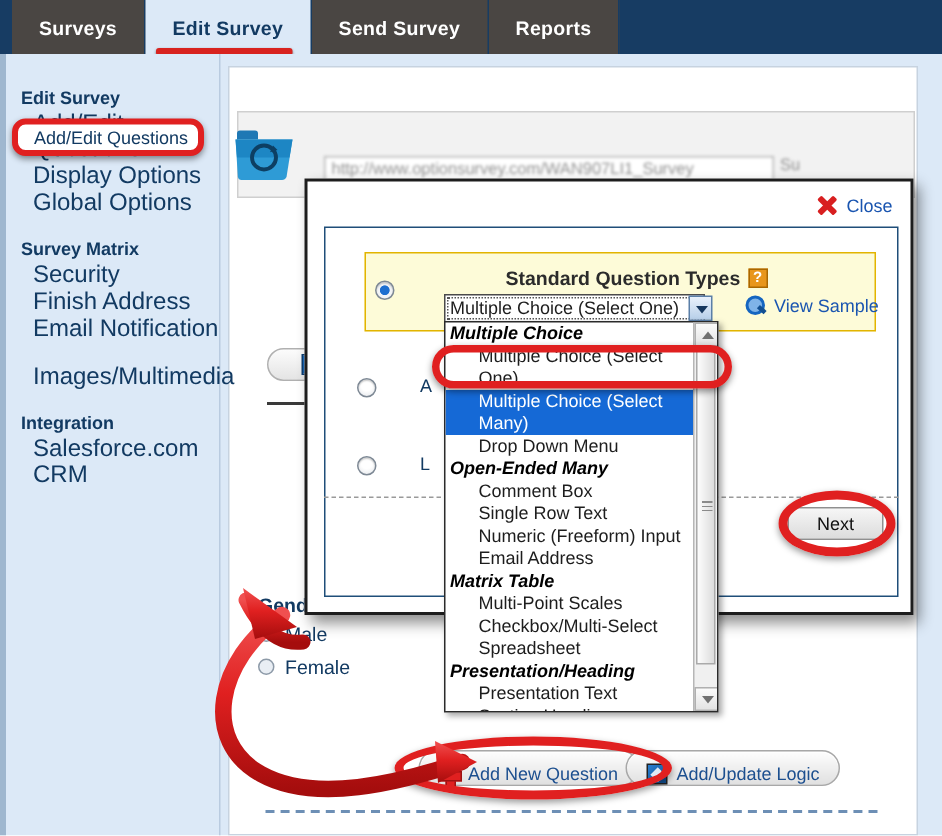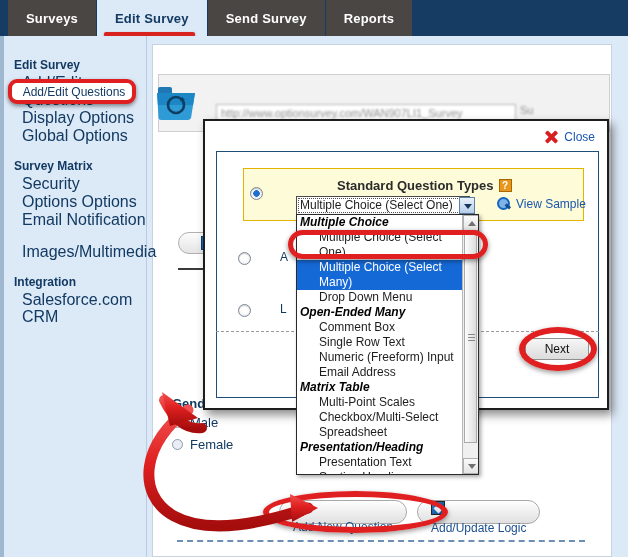--- a/index.html
+++ b/index.html
@@ -137,26 +137,25 @@
   .dashed-rule{
     position:absolute; left:177px; top:540px; width:408px; height:0;
     border-top:2px dashed #6d8fb5;
   }
 
   
   .btn-pill{
     position:absolute; height:24px;
     background:linear-gradient(to bottom,#fefefe,#e0e0e0);
     border:1px solid #a8a8a8; border-radius:13px;
-    display:flex; align-items:flex-start; gap:6px;
+    display:flex; align-items:flex-end; gap:6px;
     padding:0 13px;
     font-size:12px; color:#1c4f8f;
     cursor:pointer;
     box-shadow:inset 0 1px 0 #fff;
-    flex-direction:column;
   }
   .plus-icon{
     width:13px; height:13px; position:relative; flex:0 0 13px;
   }
   .plus-icon::before,.plus-icon::after{
     content:""; position:absolute; background:#e02020; border:1px solid #9c1212;
   }
   .plus-icon::before{ left:4px; top:0; width:5px; height:13px; }
   .plus-icon::after{ left:0; top:4px; width:13px; height:5px; }
   .logic-icon{
@@ -402,21 +401,21 @@
 <div class="dashed-rule"></div>
 
 <div class="sidebar" id="sidebar">
     <div class="side-group-title">Edit Survey</div>
     <div class="side-link">Add/Edit Questions</div>
     <div class="side-link">Display Options</div>
     <div class="side-link">Global Options</div>
     <div class="side-gap"></div>
     <div class="side-group-title">Survey Matrix</div>
     <div class="side-link">Security</div>
-    <div class="side-link">Options Options</div>
+    <div class="side-link">Finish Address</div>
     <div class="side-link">Email Notification</div>
     <div class="side-gap"></div>
     <div class="side-link">Images/Multimedia</div>
     <div class="side-gap"></div>
     <div class="side-group-title">Integration</div>
     <div class="side-link">Salesforce.com CRM</div>
   </div>
 <div class="side-highlight"></div>
 <div class="side-highlight-label">Add/Edit Questions</div>
 

